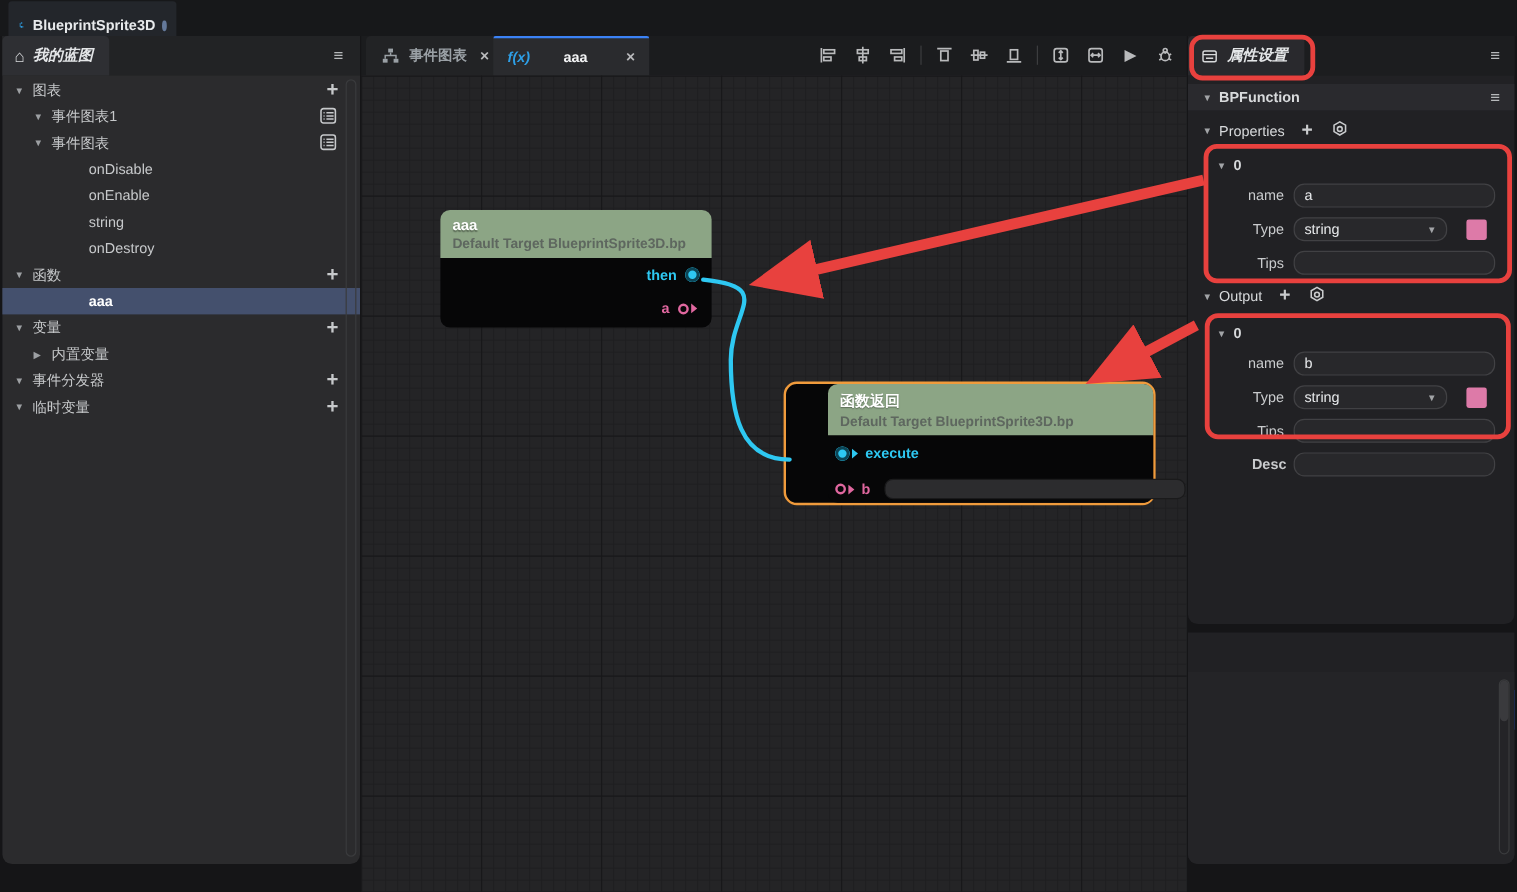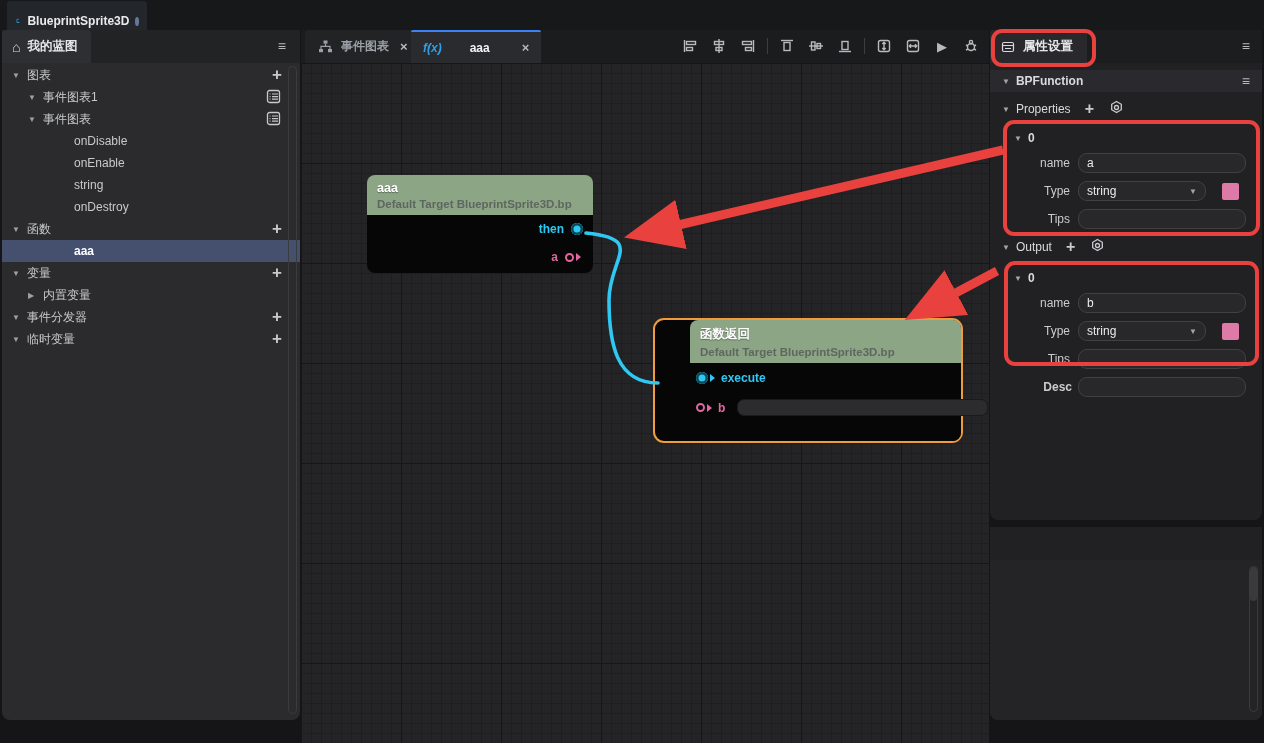--- a/index.html
+++ b/index.html
@@ -12,21 +12,21 @@
             border-bottom:2px solid #3c6fd8; display:flex; align-items:center; gap:6px; padding:0 8px;
             border-radius:3px 3px 0 0; }
   #wintab .t { color:#e8eaec; font-size:12px; font-weight:bold; }
   #wintab .dot { width:9px; height:9px; border-radius:50%; background:#64799a; }
 
   
   .panel { position:absolute; border-radius:0 0 8px 8px; }
   .phead { position:absolute; left:0; top:0; right:0; height:33px; background:#1d1e20; }
   .ptab  { position:absolute; left:0; top:0; height:33px; display:flex; align-items:center; gap:7px;
            padding:0 14px 0 10px; background:#2e2f33; border-radius:4px 4px 0 0; }
-  .ptab .lbl { color:#e4e6e8; font-size:12.5px; font-weight:bold; }
+  .ptab .lbl { color:#e4e6e8; font-size:12.5px; font-weight:bold;font-style:italic; }
   .menu-ic { position:absolute; top:8px; color:#b7b9bb; font-size:14px; line-height:16px; cursor:pointer; }
 
   
   #sidebar { left:2px; top:30px; width:298px; height:690px; background:#2b2b2d; }
   #sidebar .phead { background:#222325; }
   .trow { position:absolute; left:0; width:100%; height:22px; display:flex; align-items:center;
           color:#c7c9cb; font-size:12px; }
   .trow .caret { width:10px; font-size:8px; color:#9da0a3; margin-right:5px; }
   .trow.sel { background:#44506d; color:#fff; font-weight:bold; }
   .trow .act { position:absolute; right:18px; top:2px; }
@@ -59,21 +59,21 @@
   
   .node { position:absolute; border-radius:10px; }
   .nhead { background:#8ca585; border-radius:8px 8px 0 0; padding:6px 10px 5px 10px; }
   .nhead .ttl { color:#fff; font-size:12.5px; font-weight:bold; text-shadow:0 1px 1px rgba(0,0,0,.35); }
   .nhead .sub { color:#5e675f; font-size:11.5px; font-weight:bold; margin-top:3px; }
   .nbody { background:#060607; border-radius:0 0 8px 8px; position:relative; }
   #node1 { left:66px; top:145px; width:226px; }
   #node1 .nbody { height:58px; }
   #node2 { left:352px; top:288px; width:310px; border:2px solid #f09b3c; border-radius:11px; background:#060607;padding-left:35px; }
   #node2 .nhead { border-radius:8px 8px 0 0; }
-  #node2 .nbody { height:78px; border-radius:0 0 8px 8px; }
+  #node2 .nbody { height:56px; border-radius:0 0 8px 8px; }
   .prow { position:absolute; display:flex; align-items:center; }
   .cy { color:#2ec8f2; font-size:12px; font-weight:bold; }
   .pk { color:#e0679f; font-size:12px; font-weight:bold; }
   .exec-pin { width:12px; height:12px; border-radius:50%; background:#2ec8f2;
               box-shadow:inset 0 0 0 2.5px rgba(4,36,46,.8), inset 0 0 0 4px #2ec8f2; position:relative; }
   .data-pin { width:9px; height:9px; border:2px solid #e0679f; border-radius:50%; position:relative; }
   .tri-r { width:0; height:0; border-top:4px solid transparent; border-bottom:4px solid transparent;
            border-left:5px solid currentColor; margin-left:2px; }
   .npill { height:17px; background:#2c2c2e; border:1px solid #1a1a1b; border-radius:7px; }
 

